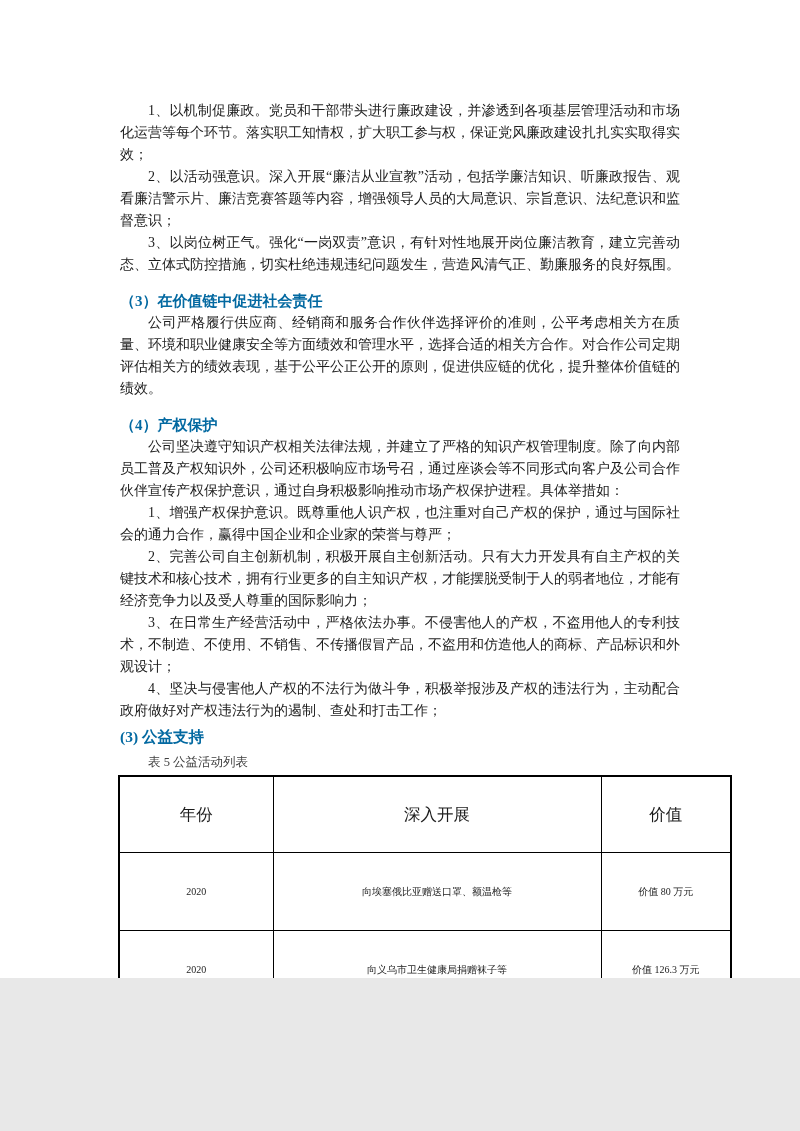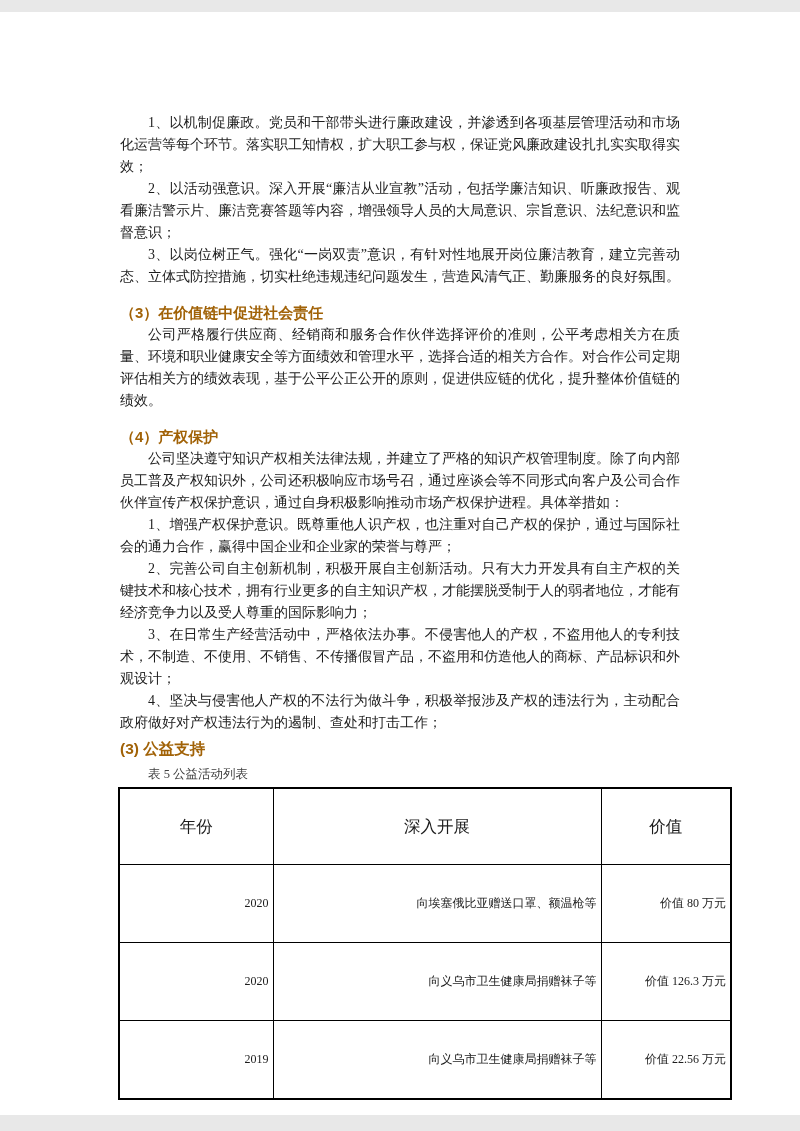--- a/index.html
+++ b/index.html
@@ -1,41 +1,41 @@
 <!DOCTYPE html>
 <html><head>
 <meta charset="utf-8">
 <style>
   html,body { margin:0; padding:0; background:#e8e8e8; }
   .page {
     position:relative;
-    width:800px; height:1103px;
-    margin:12px auto;
+    width:800px; height:978px;
+    margin:0 auto;
     background:#ffffff;
     font-family:"Liberation Serif","DejaVu Serif",serif;
     color:#1c1c1c;
     overflow:hidden;
   }
   .content {
     position:absolute;
     left:120px; top:100px;
     width:560px;
   }
   p.body-para {
     margin:0;
     font-size:14px;
     line-height:22px;
     text-align:justify;
     text-indent:2em;
     word-break:break-all;
   }
   .heading-hei {
-    font-family:Liberation Sans, sans-serif;
+    font-family:Liberation Serif, serif;
     font-weight:bold;
-    color:#a16207;
+    color:#0369a1;
   }
   .sec-heading {
     font-size:15px;
     line-height:22px;
     margin:14px 0 0 0;
   }
   .chapter-heading {
     font-size:16.5px;
     line-height:24px;
     margin:22px 0 0 0;
@@ -65,23 +65,22 @@
     vertical-align:middle;
     padding:16px 4px;
     overflow:hidden;
   }
   table.activity-table th {
     font-size:16.5px;
     font-weight:normal;
     height:43px;
   }
   table.activity-table td {
-    font-size:12px;
+    font-size:10px;
     height:45px;
-    text-align:right;
   }
 </style>
 </head>
 <body>
 
 <div class="page">
   <div class="content">
 
     <p class="body-para">1、以机制促廉政。党员和干部带头进行廉政建设，并渗透到各项基层管理活动和市场化运营等每个环节。落实职工知情权，扩大职工参与权，保证党风廉政建设扎扎实实取得实效；</p>
     <p class="body-para">2、以活动强意识。深入开展“廉洁从业宣教”活动，包括学廉洁知识、听廉政报告、观看廉洁警示片、廉洁竞赛答题等内容，增强领导人员的大局意识、宗旨意识、法纪意识和监督意识；</p>

